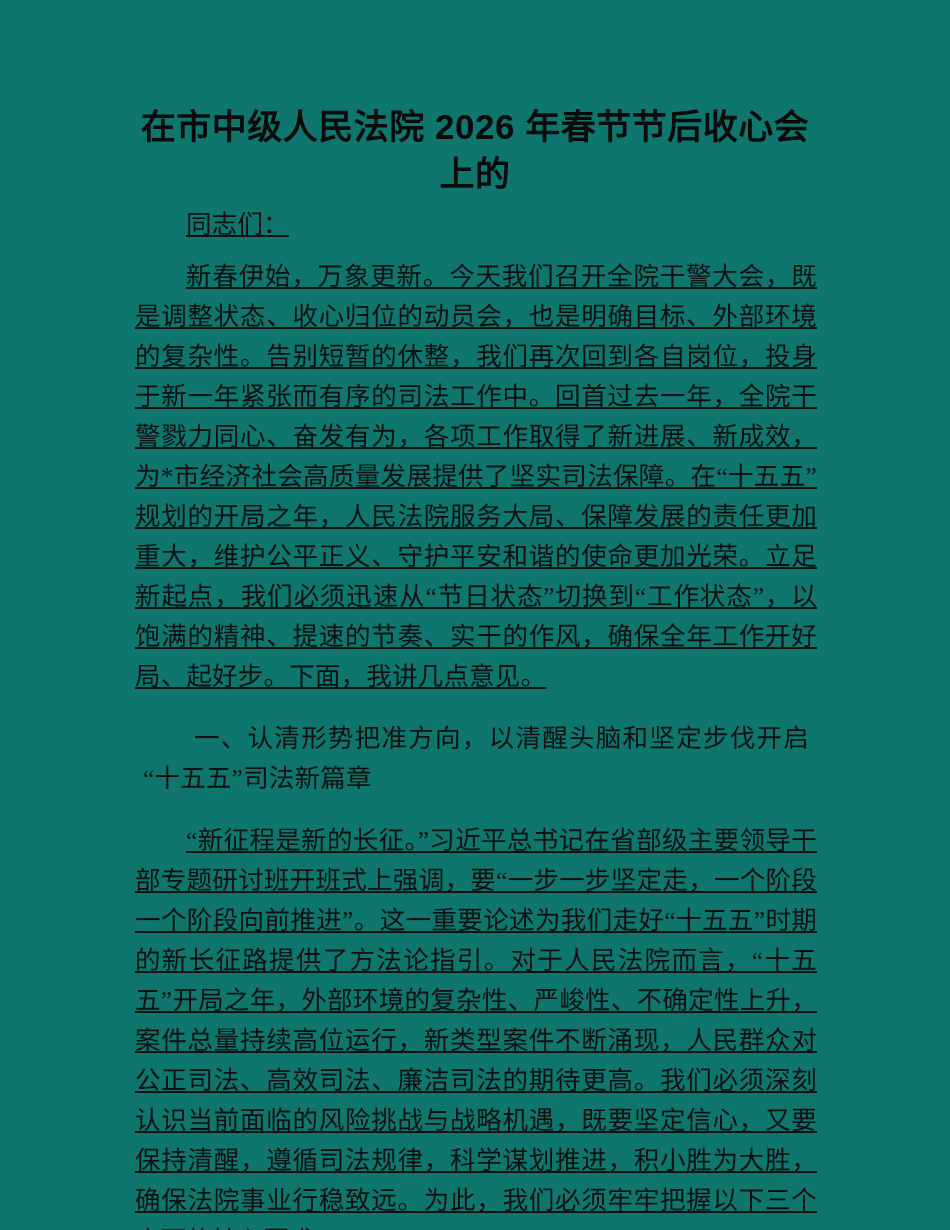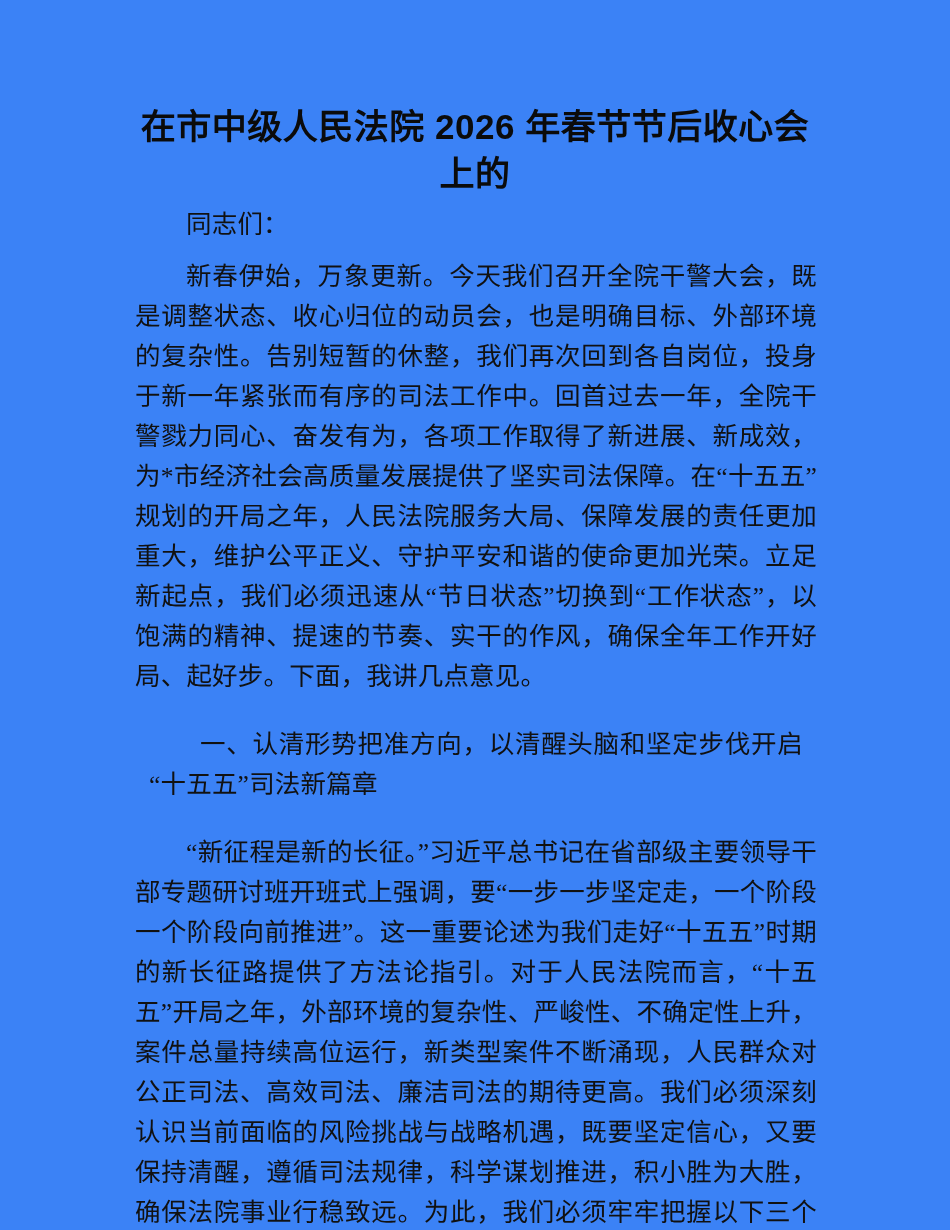--- a/index.html
+++ b/index.html
@@ -14,21 +14,21 @@
     overflow: hidden;
     font-family: "Liberation Serif", "DejaVu Serif", serif;
     color: #000000;
     -webkit-font-smoothing: antialiased;
   }
 
   .page {
     position: relative;
     width: 950px;
     height: 1230px;
-    background: #3b82f6;
+    background: #0f766e;
     box-sizing: border-box;
   }
 
   
   .doc-title {
     position: absolute;
     left: 135px;
     top: 103px;
     width: 680px;
     text-align: center;
@@ -54,35 +54,36 @@
     line-height: 40px;
     text-align: justify;
     text-justify: inter-ideograph;
     color: #111111;
     margin: 0;
     letter-spacing: 0.2px;
   }
 
   .para.indent {
     text-indent: 2em;
+    text-decoration: underline;
   }
 
   
   .gap-salutation { height: 12px; }
   .gap-heading    { height: 14px; }
 
   .heading {
     font-family: "Liberation Serif", "DejaVu Serif", serif;
     font-size: 25.5px;
     line-height: 40px;
     text-align: justify;
     text-justify: inter-ideograph;
     text-indent: 2em;
     color: #111111;
-    margin: 14px;
+    margin: 8px;
     letter-spacing: 0.2px;
   }
 </style>
 </head>
 <body>
 
 <div class="page">
 
   <div class="doc-title">
     <div>在市中级人民法院 2026 年春节节后收心会上的</div>

